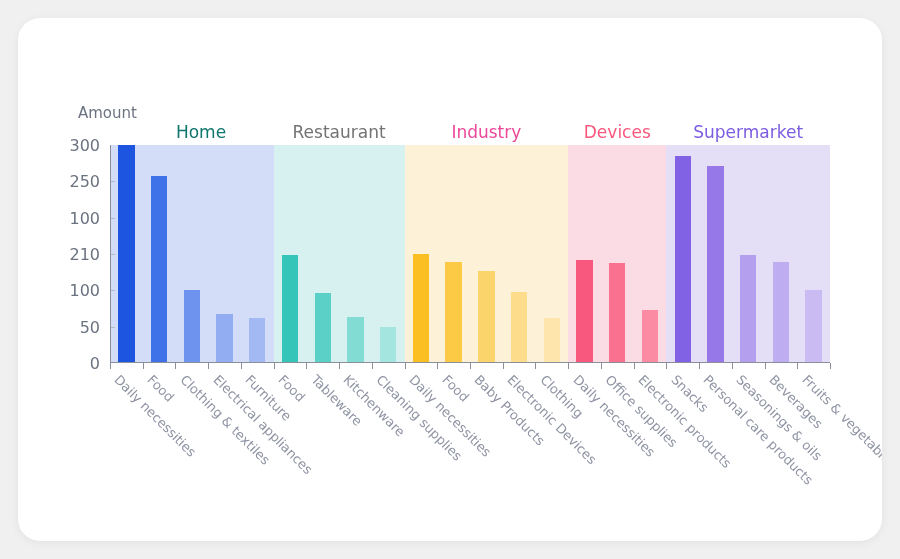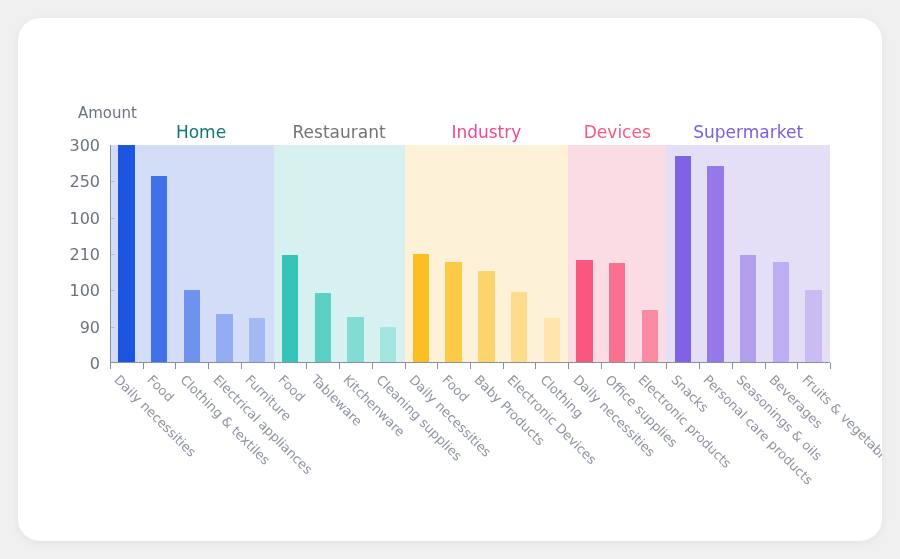--- a/index.html
+++ b/index.html
@@ -130,21 +130,21 @@
         <div class="bar" title="Office supplies: 138" style="left: 499.091px; width: 16.3636px; height: 100.28px; background: rgb(249, 113, 143);"></div>
         <div class="bar" title="Electronic products: 73" style="left: 531.818px; width: 16.3636px; height: 53.0467px; background: rgb(250, 139, 163);"></div>
         <div class="bar" title="Snacks: 285" style="left: 564.545px; width: 16.3636px; height: 207.1px; background: rgb(129, 98, 228);"></div>
         <div class="bar" title="Personal care products: 271" style="left: 597.273px; width: 16.3636px; height: 196.927px; background: rgb(151, 120, 232);"></div>
         <div class="bar" title="Seasonings &amp; oils: 148" style="left: 630px; width: 16.3636px; height: 107.547px; background: rgb(180, 159, 238);"></div>
         <div class="bar" title="Beverages: 139" style="left: 662.727px; width: 16.3636px; height: 101.007px; background: rgb(191, 173, 241);"></div>
         <div class="bar" title="Fruits &amp; vegetables: 100" style="left: 695.455px; width: 16.3636px; height: 72.6667px; background: rgb(202, 187, 243);"></div>
       </div>
     <div id="yticks">
         <div class="ytick-label" style="top: 218px; right: 100%; margin-right: 10px;">0</div>
-        <div class="ytick-label" style="top: 181.667px; right: 100%; margin-right: 10px;">90</div>
+        <div class="ytick-label" style="top: 181.667px; right: 100%; margin-right: 10px;">50</div>
         <div class="ytick-mark" style="top: 181.667px;"></div>
         <div class="ytick-label" style="top: 145.333px; right: 100%; margin-right: 10px; margin-left: 28px;">100</div>
         <div class="ytick-mark" style="top: 145.333px;"></div>
         <div class="ytick-label" style="top: 109px; right: 100%; margin-right: 10px;">210</div>
         <div class="ytick-mark" style="top: 109px;"></div>
         <div class="ytick-label" style="top: 72.6667px; right: 100%; margin-right: 10px;">100</div>
         <div class="ytick-mark" style="top: 72.6667px;"></div>
         <div class="ytick-label" style="top: 36.3333px; right: 100%; margin-right: 10px;">250</div>
         <div class="ytick-mark" style="top: 36.3333px;"></div>
         <div class="ytick-label" style="top: 0px; right: 100%; margin-right: 10px;">300</div>

